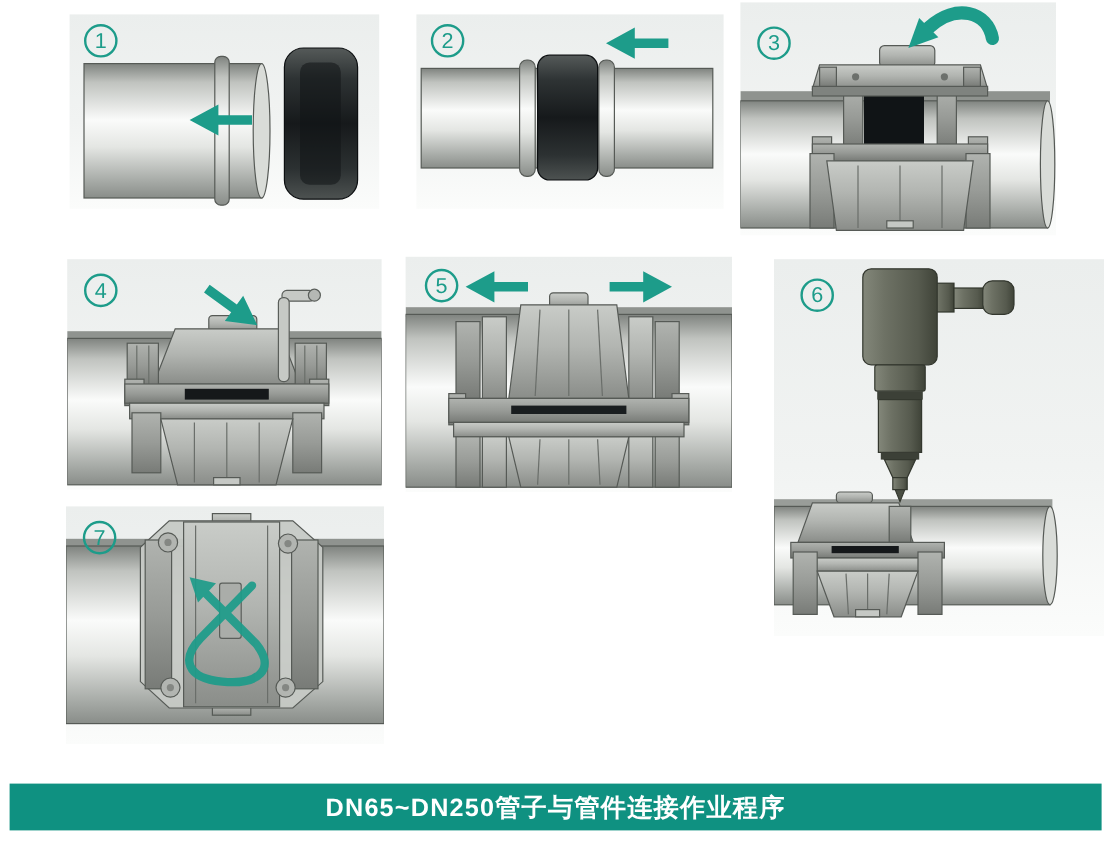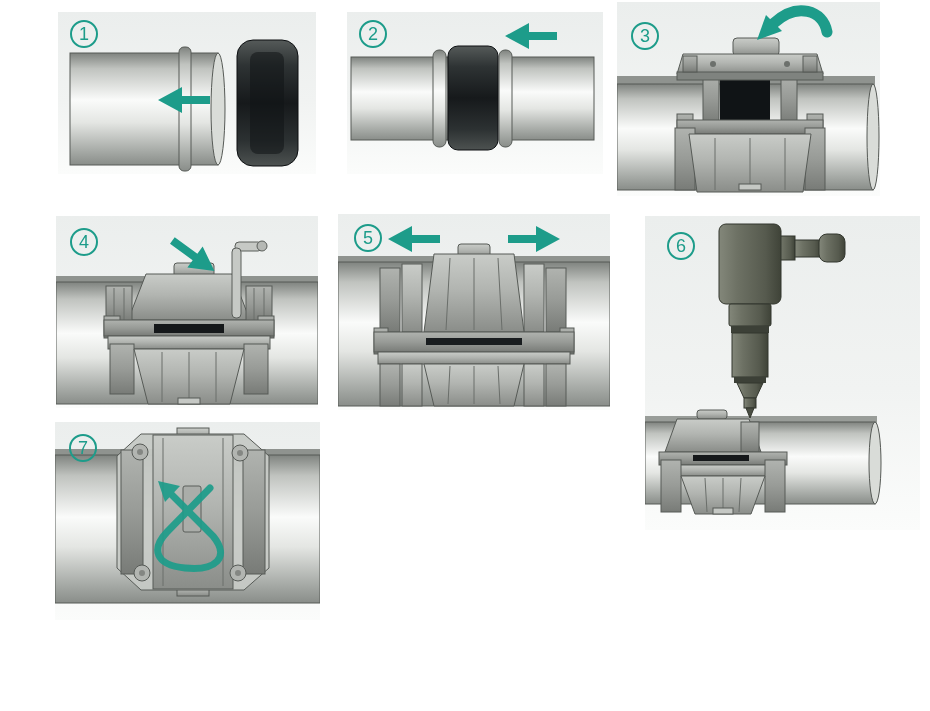--- a/index.html
+++ b/index.html
@@ -292,14 +292,17 @@
             <circle cx="183" cy="151" r="3" fill="#848783"></circle>
         </g>
       </g>
       <g opacity="0.92">
         <path d="M155,66 L112,110 C96,127 100,143 130,146 C160,149 176,136 158,114 L116,72" class="tealStroke" stroke-width="7" stroke-linecap="round"></path>
         <polygon points="103,59 125,64 110,80" class="teal"></polygon>
       </g>
     </svg>
   </div>
 
+  <div class="banner">
+    <span>DN65~DN250管子与管件连接作业程序</span>
+  </div>
 
 </div>
 
 </body></html>

